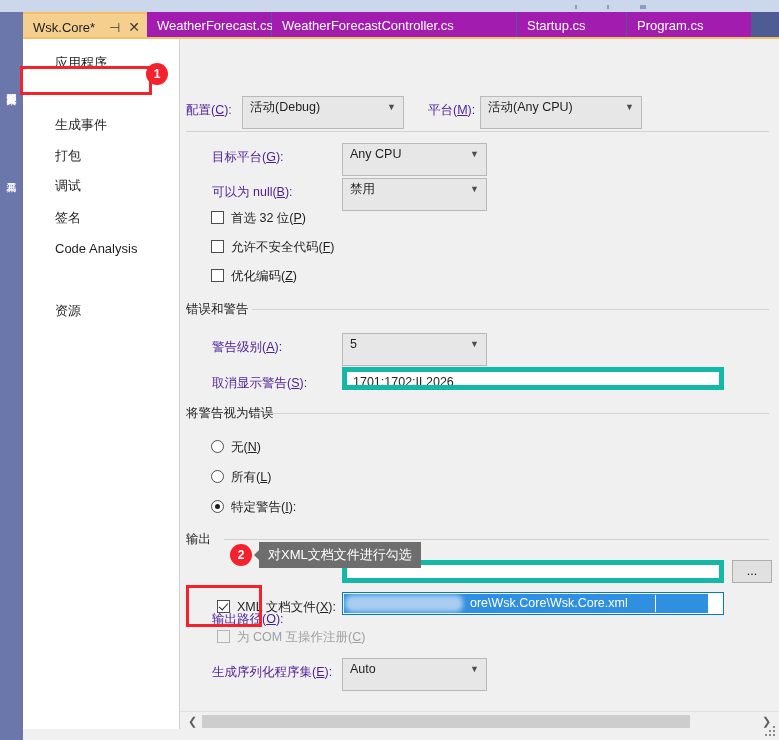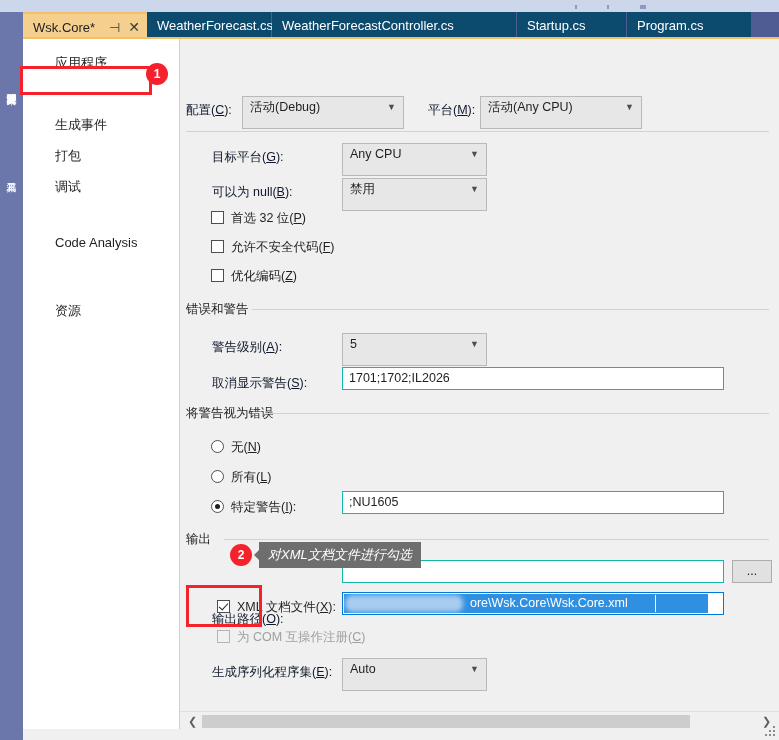--- a/index.html
+++ b/index.html
@@ -23,21 +23,21 @@
     white-space:nowrap;user-select:none;
   }
   .vt1{top:26px;height:120px;}
   .vt2{top:152px;height:46px;}
 
   .tab{
     position:absolute;top:12px;height:27px;box-sizing:border-box;
     color:#ffffff;font-size:13px;line-height:27px;padding:0 10px;white-space:nowrap;
     background:#4f5b93;
   }
-  .tab.inactive{background:#0c4a6e;border-right:1px solid #4f5b93;}
+  .tab.inactive{background:#a21caf;border-right:1px solid #4f5b93;}
   .tab.active{
     background:#f5cf8e;color:#1e1e1e;border-top:2px solid #f2c166;
     padding-right:44px;
   }
   .tab .tab-pin,.tab .tab-close{
     position:absolute;top:0;height:27px;line-height:27px;width:16px;text-align:center;
     font-size:13px;color:#3a3a3a;cursor:default;
   }
   .tab .tab-pin{right:24px;}
   .tab .tab-close{right:5px;font-size:14px;}
@@ -53,36 +53,36 @@
   .nav-item.selected{background:#d7dbf0;}
   .sel-outline{
     position:absolute;left:20px;top:66px;width:132px;height:29px;
     border:3px solid #f5222d;box-sizing:border-box;
   }
   .panel-edge{position:absolute;left:179px;top:39px;width:1px;height:701px;background:#d0d0d0;}
 
   
   .main{position:absolute;left:180px;top:39px;width:599px;height:701px;background:#f0f0f0;overflow:hidden;}
 
-  .lbl{position:absolute;font-size:12.5px;color:#0f172a;white-space:nowrap;line-height:16px;}
+  .lbl{position:absolute;font-size:12.5px;color:#4c1d95;white-space:nowrap;line-height:16px;}
   u{text-decoration:underline;}
 
   .combo{
     position:absolute;box-sizing:border-box;height:33px;
     background:#e7e7e7;border:1px solid #b9b9b9;
     font-size:12.5px;color:#1f1f1f;line-height:21px;padding-left:7px;white-space:nowrap;
   }
   .combo .arw{
     position:absolute;right:7px;top:0;height:21px;line-height:21px;
     font-size:9px;color:#4d4d4d;
   }
 
   .txt{
     position:absolute;box-sizing:border-box;height:23px;
-    background:#ffffff;border:1px solid #14b8a6;
+    background:#ffffff;border:5px solid #14b8a6;
     font-size:12.5px;color:#1f1f1f;line-height:21px;padding-left:6px;white-space:nowrap;overflow:hidden;
   }
   .txt.focus{border:1px solid #0078d7;}
 
   .grp-title{position:absolute;font-size:12.5px;color:#1f1f1f;background:#f0f0f0;padding-right:6px;white-space:nowrap;}
   .grp-line{position:absolute;height:1px;background:#d2d2d2;}
 
   .cbrow{position:absolute;height:18px;}
   .cbox{
     position:absolute;left:0;top:1px;width:13px;height:13px;box-sizing:border-box;
@@ -131,21 +131,21 @@
   
   .badge{
     position:absolute;width:22px;height:22px;border-radius:50%;
     background:#f5222d;color:#ffffff;font-size:12px;font-weight:bold;
     text-align:center;line-height:22px;
   }
 
   
   .tooltip{
     position:absolute;background:#6e6e6e;color:#ffffff;
-    font-size:13px;line-height:26px;height:26px;padding:0 9px;white-space:nowrap;font-style:italic;
+    font-size:13px;line-height:26px;height:26px;padding:0 9px;white-space:nowrap;
   }
   .tooltip .tip-arrow{
     position:absolute;left:-5px;top:8px;width:0;height:0;
     border-top:5px solid transparent;border-bottom:5px solid transparent;
     border-right:5px solid #6e6e6e;
   }
 
   
   .hscroll{position:absolute;left:180px;top:711px;width:599px;height:18px;background:#f0f0f0;border-top:1px solid #e0e0e0;}
   .hs-arrow{position:absolute;top:0;width:17px;height:18px;line-height:18px;text-align:center;font-size:11px;color:#606060;}
@@ -190,22 +190,23 @@
   </div>
   <div class="tab inactive" style="left:627px;width:125px;">
     <span>Program.cs</span>
   </div>
   <div class="tab-underline"></div>
 
   <div class="leftnav">
     <div class="nav-item" style="top:8px;">应用程序</div>
     <div class="nav-item" style="top:70px;">生成事件</div>
     <div class="nav-item" style="top:101px;">打包</div>
-    <div class="nav-item" style="top:132px;">调试</div>
-    <div class="nav-item" style="top:188px;">Code Analysis</div>
+    <div class="nav-item" style="top:132px;font-family:Liberation Mono, monospace;">调试</div>
+    <div class="nav-item" style="top:163px;">签名</div>
+    <div class="nav-item" style="top:194px;">Code Analysis</div>
     <div class="nav-item" style="top:256px;">资源</div>
   </div>
   <div class="sel-outline"></div>
   <div class="badge" style="left:146px;top:63px;">1</div>
   <div class="panel-edge"></div>
 
   <div class="main">
 
     <div class="lbl" style="left:6px;top:63px;">配置(<u>C</u>):</div>
     <div class="combo" style="left:62px;top:57px;width:162px;">
@@ -264,21 +265,20 @@
       <span class="rblabel">无(<u>N</u>)</span>
     </div>
     <div class="rbrow" style="left:31px;top:430px;">
       <span class="radio"></span>
       <span class="rblabel">所有(<u>L</u>)</span>
     </div>
     <div class="rbrow" style="left:31px;top:460px;">
       <span class="radio on"></span>
       <span class="rblabel">特定警告(<u>I</u>):</span>
     </div>
-    <div class="txt" style="left:162px;top:452px;width:382px;">;NU1605</div>
 
     <div class="grp-title" style="left:6px;top:492px;">输出</div>
     <div class="grp-line" style="left:44px;top:500px;width:545px;"></div>
 
     <div class="lbl" style="left:32px;top:529px;margin-top:43px;">输出路径(<u>O</u>):</div>
     <div class="txt" style="left:162px;top:521px;width:382px;"></div>
     <div class="browse-btn" style="left:552px;top:521px;">...</div>
 
     <div class="cbrow" style="left:37px;top:560px;">
       <span class="cbox checked"></span>

